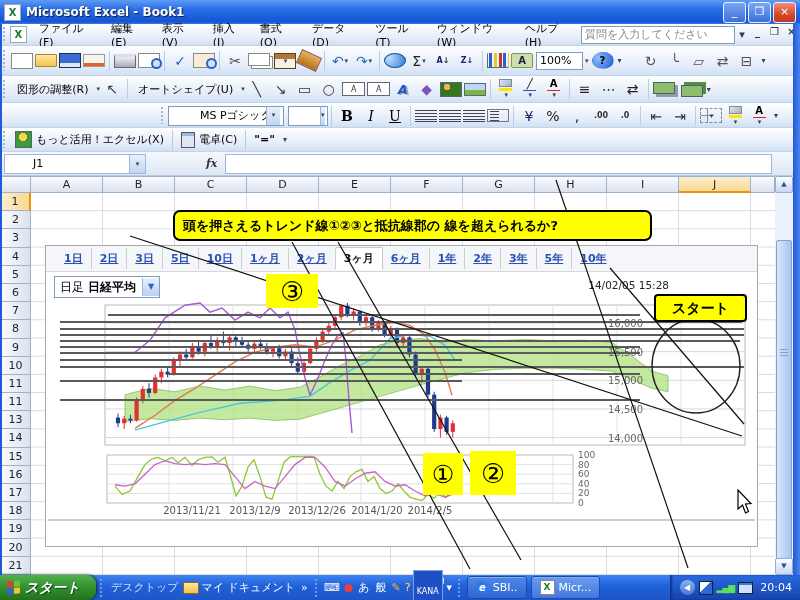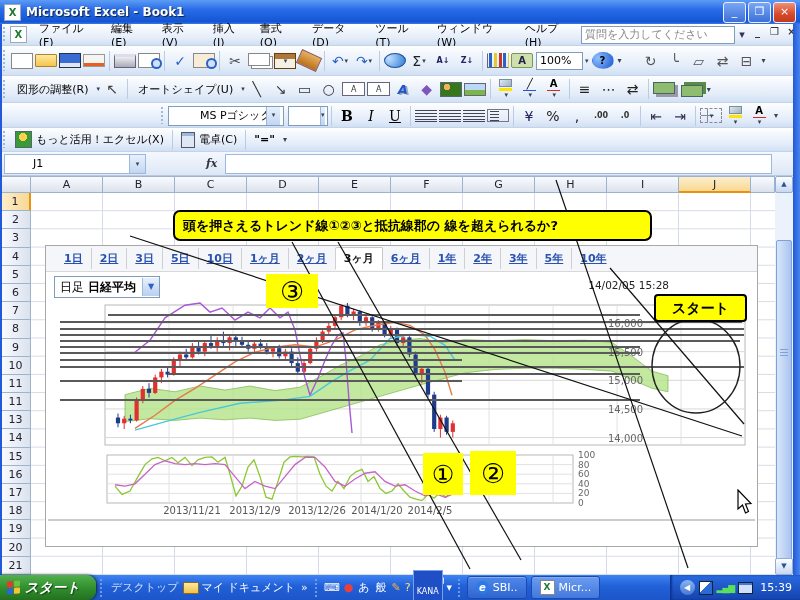--- a/index.html
+++ b/index.html
@@ -682,15 +682,15 @@
   </span>
   <span class="taskbtn" style="background:linear-gradient(#6a9cf0,#4478dc);">
     <span class="xic">X</span>
     <span>Micr...</span>
   </span>
   <div class="tray">
     <span class="collapse">◀</span>
     <span class="trayic1"></span>
     <span class="bars">▂▄▆</span>
     <span class="netic"></span>
-    <span class="clock">15:39</span>
+    <span class="clock">20:04</span>
   </div>
 </div>
 
 </body></html>

